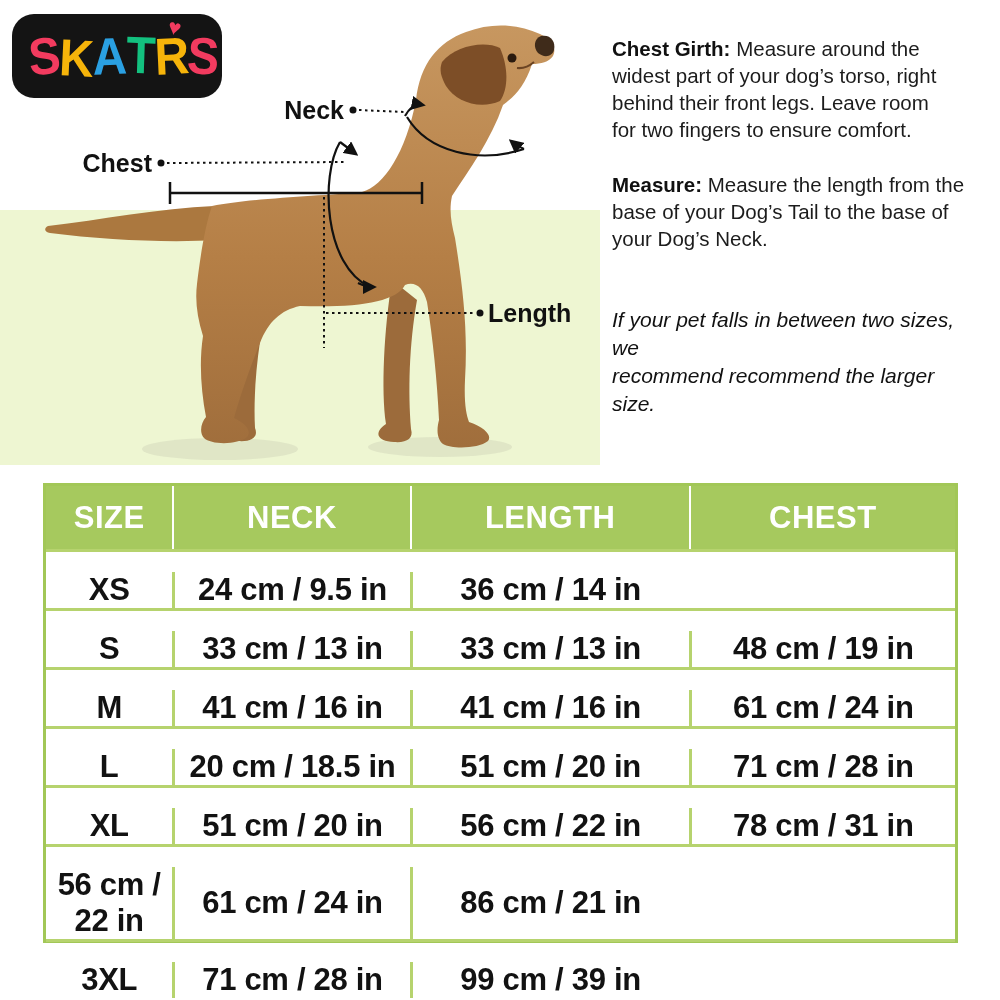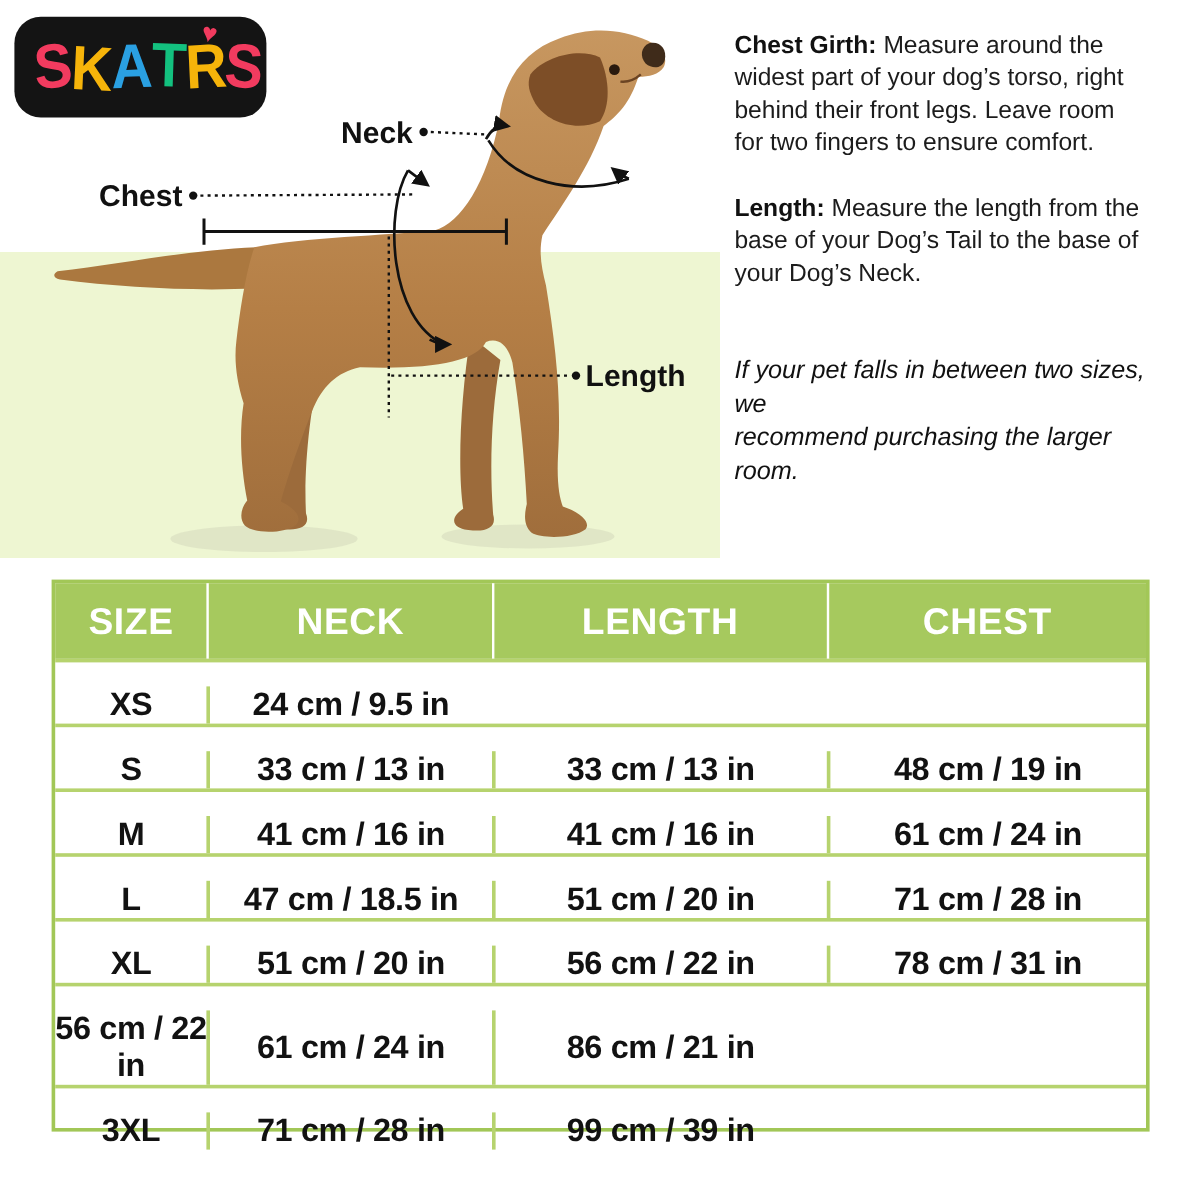--- a/index.html
+++ b/index.html
@@ -23,41 +23,41 @@
   .logo .ltr:nth-child(7){ transform:scaleX(.92) rotate(4deg); }
   .logo .heart { position:absolute; left:141px; top:3px; font-size:22px; line-height:22px;
                  transform:rotate(12deg); }
 
   
   .diagram { position:absolute; left:0; top:0; width:620px; height:470px; }
   .diagram svg { position:absolute; left:0; top:0; }
   .diag-label { font-family:"Liberation Sans", sans-serif; font-weight:700; font-size:25px; fill:#111; }
 
   
-  .instructions { position:absolute; left:612px; top:2px; width:356px; }
+  .instructions { position:absolute; left:612px; top:13px; width:356px; }
   .instructions p { font-size:20.5px; line-height:27px; color:#1c1c1c; }
   .instructions .p1 { margin-top:22px; }
   .instructions .p2 { margin-top:38px; }
   .instructions .p3 { margin-top:28px; }
   .instructions b { font-weight:700; color:#111; }
   .instructions .body-text { white-space:pre-line; }
   .instructions .note { margin-top:54px; font-style:italic; font-size:21px;
                         line-height:28px; white-space:pre-line; color:#111; }
 
   
   .size-table { position:absolute; left:43px; top:483px; width:915px; height:460px;
                 border:3px solid #a2c757; display:grid;
                 grid-template-rows:63px repeat(7, 1fr); background:#fff; }
   .t-row { display:grid; grid-template-columns:13.9% 26.1% 30.7% 29.3%; }
   .t-row.head { background:#a6c95e; }
   .t-row.head .cell { color:#ffffff; font-size:31px; font-weight:700; letter-spacing:.5px;
                       border-left:2px solid #ffffff; }
   .t-row.head .cell:first-child { border-left:none; }
   .t-row.body { border-top:3px solid #b6d36e; }
-  .t-row.body .cell { color:#121212; font-size:27px; font-weight:700;
+  .t-row.body .cell { color:#121212; font-size:31px; font-weight:700;
                       border-left:3px solid #b6d36e; letter-spacing:-.3px;margin-top:20px; }
   .t-row.body .cell:first-child { border-left:none; }
   .cell { display:flex; align-items:center; justify-content:center; text-align:center;
           font-family:"Liberation Sans", sans-serif; }
 </style>
 </head>
 <body>
 
 <div class="page">
 
@@ -156,53 +156,54 @@
       <text class="diag-label" x="152" y="172" text-anchor="end">Chest</text>
       <text class="diag-label" x="488" y="322">Length</text>
     </svg>
   </div>
 
   <div class="instructions">
     <p class="p1"><b>Chest Girth:</b><span class="body-text"> Measure around the
 widest part of your dog’s torso, right
 behind their front legs. Leave room
 for two fingers to ensure comfort.</span></p>
-    <p class="p3"><b>Length:</b><span class="body-text"> Measure the length from the
+    <p class="p3"><b>Measure:</b><span class="body-text"> Measure the length from the
 base of your Dog’s Tail to the base of
 your Dog’s Neck.</span></p>
     <p class="note">If your pet falls in between two sizes, we
-recommend purchasing the larger room.</p>
+recommend recommend the larger size.</p>
   </div>
 
   <div class="size-table">
     <div class="t-row head">
       <div class="cell">SIZE</div>
       <div class="cell">NECK</div>
       <div class="cell">LENGTH</div>
       <div class="cell">CHEST</div>
     </div>
     <div class="t-row body">
       <div class="cell">XS</div>
       <div class="cell">24 cm / 9.5 in</div>
+      <div class="cell">36 cm / 14 in</div>
     </div>
     <div class="t-row body">
       <div class="cell">S</div>
       <div class="cell">33 cm / 13 in</div>
       <div class="cell">33 cm / 13 in</div>
       <div class="cell">48 cm / 19 in</div>
     </div>
     <div class="t-row body">
       <div class="cell">M</div>
       <div class="cell">41 cm / 16 in</div>
       <div class="cell">41 cm / 16 in</div>
       <div class="cell">61 cm / 24 in</div>
     </div>
     <div class="t-row body">
       <div class="cell">L</div>
-      <div class="cell">47 cm / 18.5 in</div>
+      <div class="cell">20 cm / 18.5 in</div>
       <div class="cell">51 cm / 20 in</div>
       <div class="cell">71 cm / 28 in</div>
     </div>
     <div class="t-row body">
       <div class="cell">XL</div>
       <div class="cell">51 cm / 20 in</div>
       <div class="cell">56 cm / 22 in</div>
       <div class="cell">78 cm / 31 in</div>
     </div>
     <div class="t-row body">

